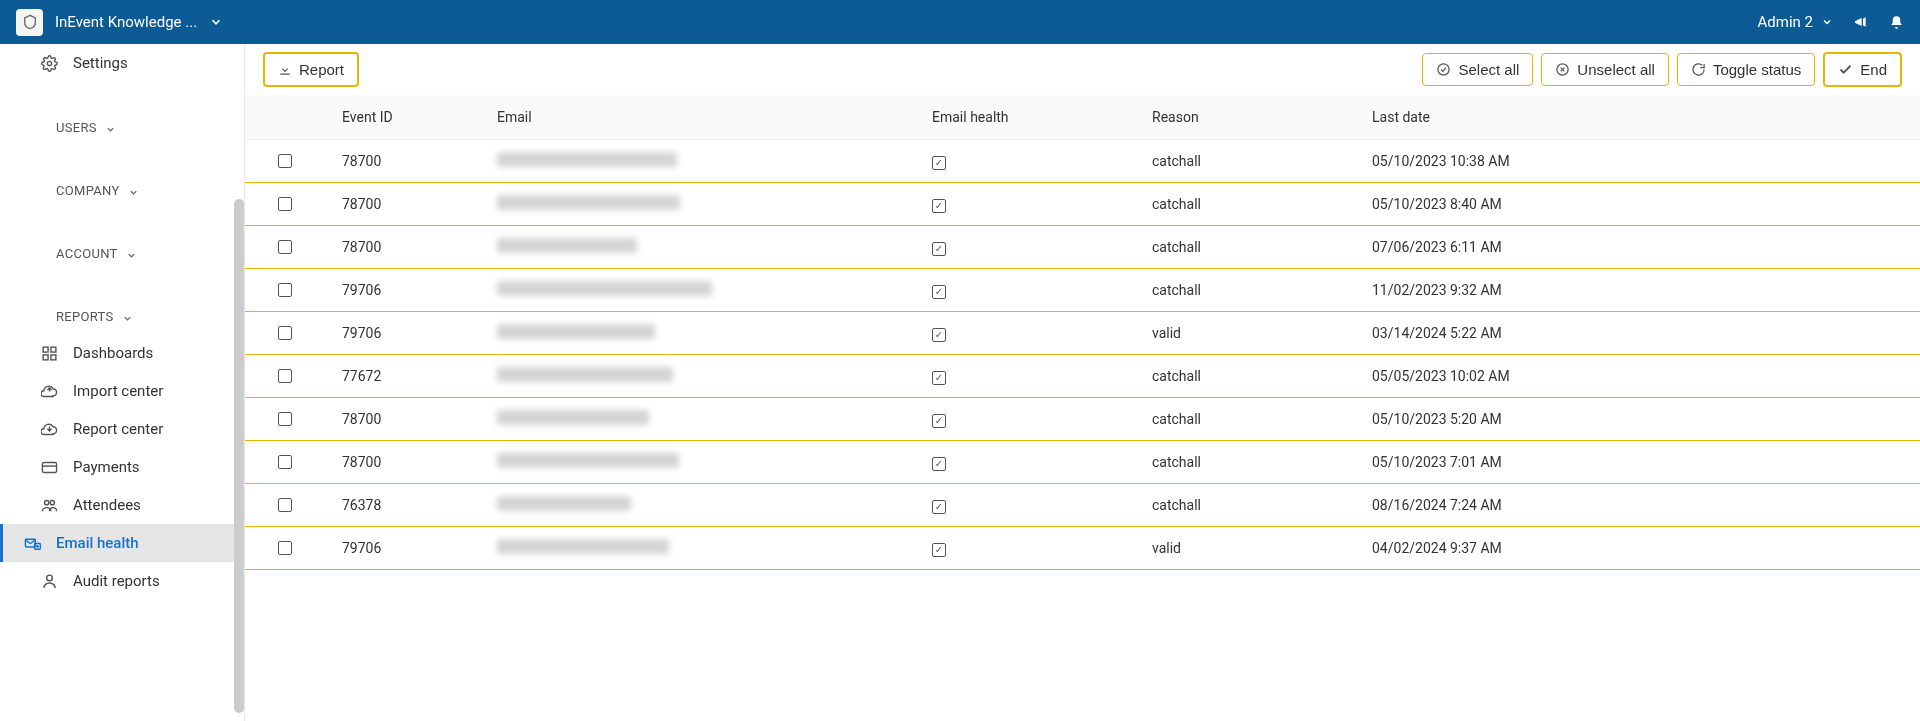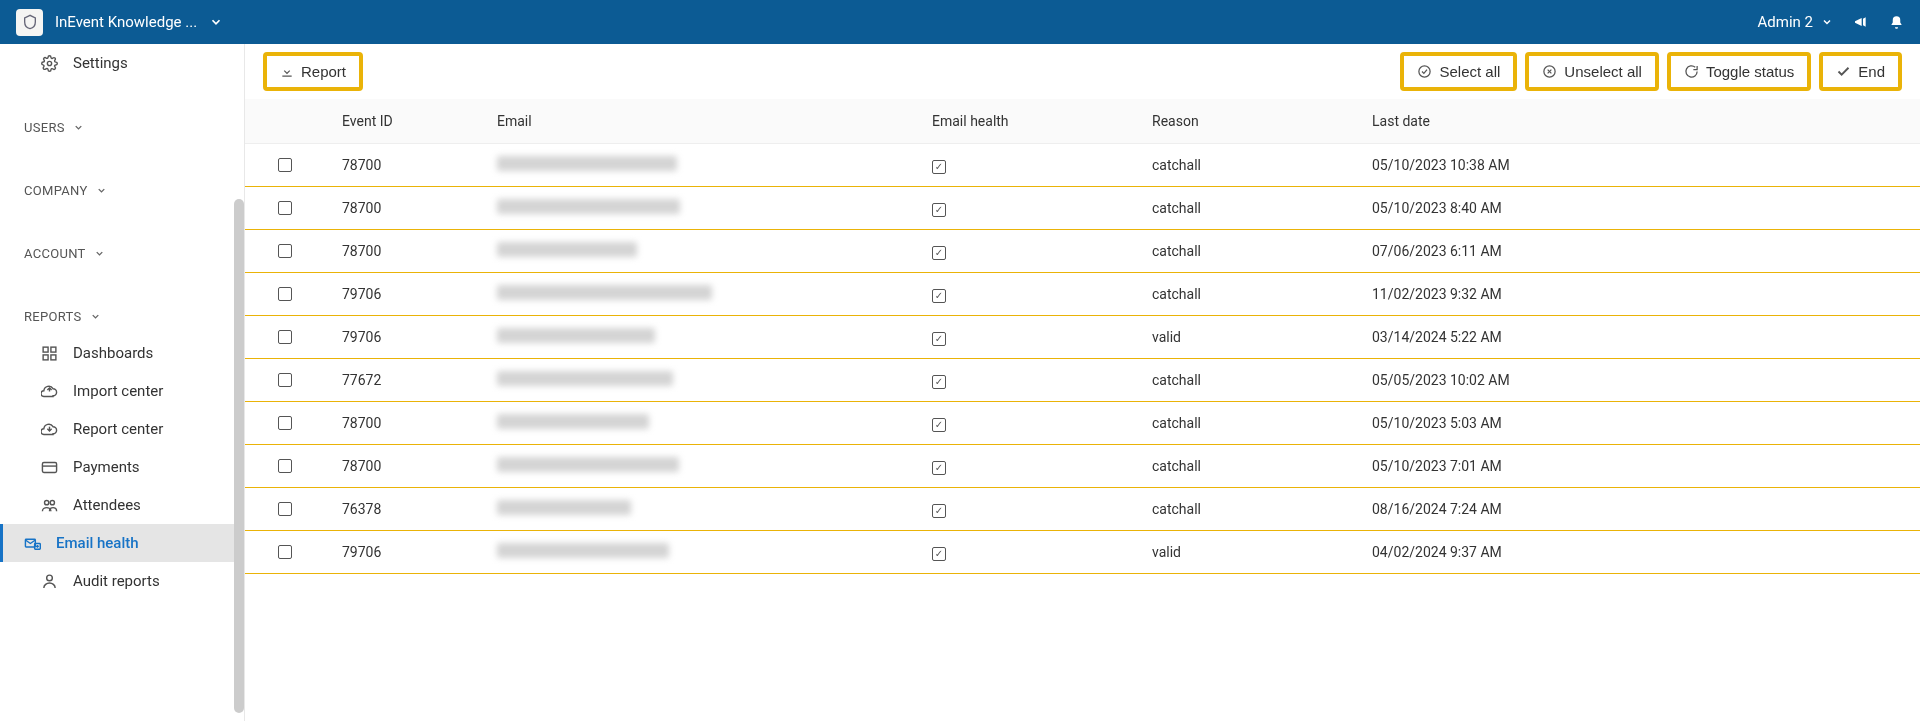--- a/index.html
+++ b/index.html
@@ -19,28 +19,28 @@
 .sidebar { width: 245px; background: #fff; border-right: 1px solid #e8e8e8; position: relative; overflow-y: auto; }
 .sidebar-scroll-indicator { position: absolute; right: 0; top: 155px; bottom: 8px; width: 10px; background: #ccc; border-radius: 5px; }
 .main { flex: 1; background: #fff; overflow: auto; }
 
 .side-item { display: flex; align-items: center; gap: 14px; padding: 10px 24px; color: #333; cursor: default; font-size: 15px; }
 .side-item.link { cursor: pointer; padding-left: 41px; }
 .side-item .icon { width: 18px; text-align: center; color: #555; font-size: 15px; }
 .side-item.active { background: #e5e5e5; color: #1773c6; font-weight: 500; border-left: 3px solid #1773c6; padding-left: 21px; }
 .side-item.active .icon { color: #1773c6; }
 
-.side-group { padding: 10px 24px; font-size: 13px; color: #555; letter-spacing: 0.3px; cursor: pointer; display: flex; align-items: center; gap: 8px; }
+.side-group { padding: 10px 24px; font-size: 13px; color: #555; letter-spacing: 0.3px; cursor: pointer; display: flex; align-items: flex-end; gap: 8px; margin-left: 32px; }
 .side-spacer { height: 28px; }
 
 
 .toolbar { display: flex; align-items: center; padding: 8px 18px; gap: 8px; }
-.btn { display: inline-flex; align-items: center; gap: 7px; padding: 7px 13px; border: 4px solid #eab308; border-radius: 4px; background: #fff; cursor: pointer; font-size: 15px; color: #333; }
+.btn { display: inline-flex; align-items: center; gap: 7px; padding: 7px 13px; border: 1px solid #eab308; border-radius: 4px; background: #fff; cursor: pointer; font-size: 15px; color: #333; }
 .btn .bicon { font-size: 14px; color: #555; }
-.btn.highlight { border: 4px solid #eab308; }
+.btn.highlight { border: 2px solid #eab308; }
 .tool-spacer { flex: 1; }
 
 
 .thead { display: flex; align-items: center; padding: 14px 10px 14px 10px; border-bottom: 1px solid #eee; background: #fafafa; }
 .trow { display: flex; align-items: center; padding: 12px 10px; border-bottom: 1px solid #eab308; font-size: 14px; }
 .col-cb { width: 60px; display: flex; justify-content: center; }
 .col-event { width: 155px; margin-left: 27px; }
 .col-email { width: 435px; }
 .col-health { width: 220px; }
 .col-reason { width: 220px; }
@@ -329,21 +329,21 @@
           <div class="col-date">05/05/2023 10:02 AM</div>
         </div>
         <div class="trow">
           <div class="col-cb">
             <span class="cb"></span>
           </div>
           <div class="col-event">78700</div>
           <div class="col-email"><span class="blur-strip" style="width:152px"></span></div>
           <div class="col-health"><span class="health-box">✓</span></div>
           <div class="col-reason">catchall</div>
-          <div class="col-date">05/10/2023 5:03 AM</div>
+          <div class="col-date">05/10/2023 5:20 AM</div>
         </div>
         <div class="trow">
           <div class="col-cb">
             <span class="cb"></span>
           </div>
           <div class="col-event">78700</div>
           <div class="col-email"><span class="blur-strip" style="width:182px"></span></div>
           <div class="col-health"><span class="health-box">✓</span></div>
           <div class="col-reason">catchall</div>
           <div class="col-date">05/10/2023 7:01 AM</div>

